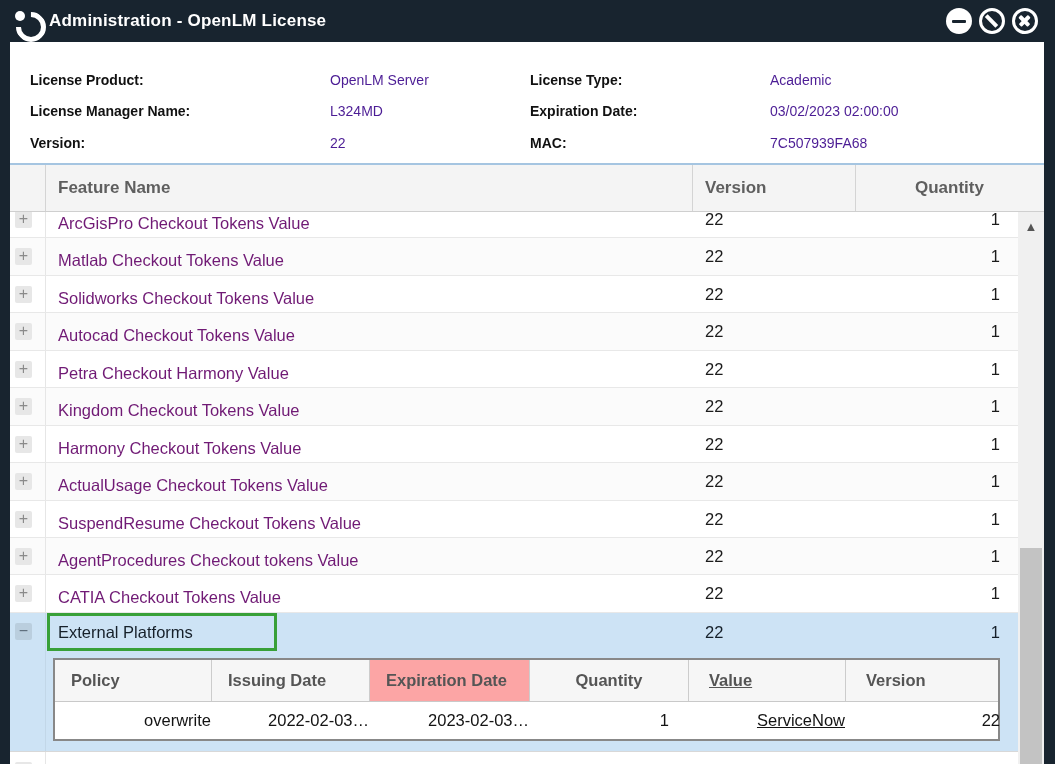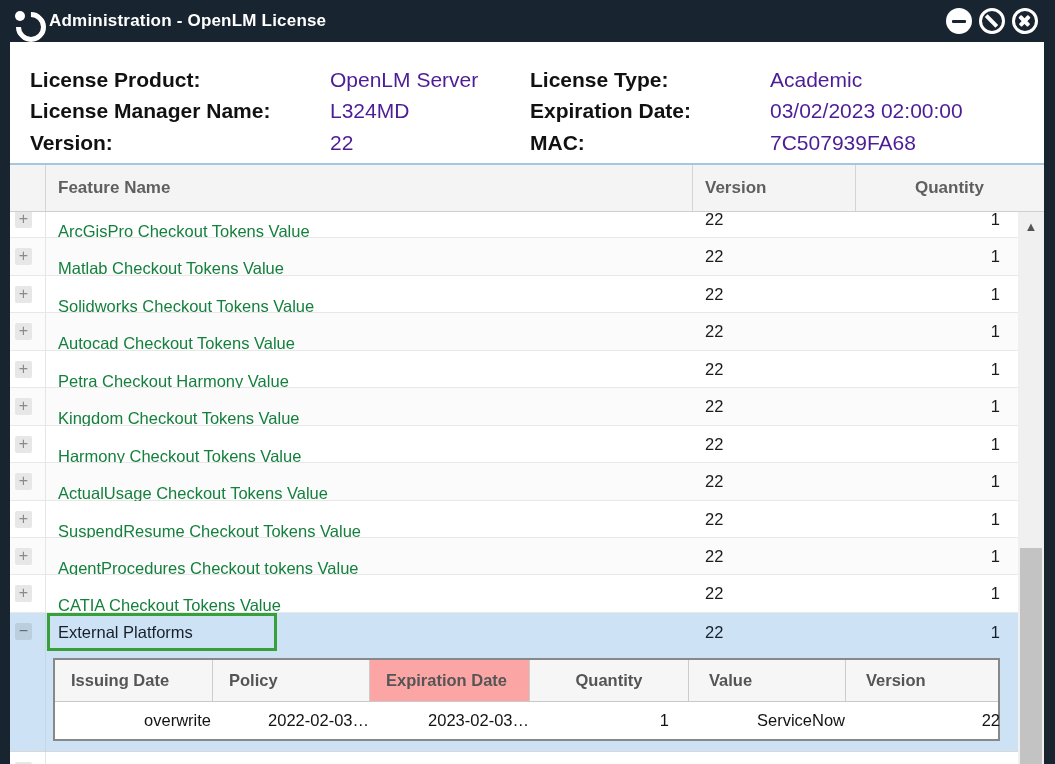--- a/index.html
+++ b/index.html
@@ -23,21 +23,21 @@
   .ctl-close::before { transform:rotate(45deg); }
   .ctl-close::after { transform:rotate(-45deg); }
 
   
   .edge { position:absolute; top:42px; height:722px; background:#18242f; z-index:6; }
   .edge-left { left:0; width:10px; }
   .edge-right { left:1044px; width:11px; }
 
   
   .info { position:absolute; left:10px; top:42px; width:1034px; height:121px; background:#fff; }
-  .info-line { position:absolute; font-size:21px; height:22px; line-height:22px; white-space:nowrap; }
+  .info-line { position:absolute; font-size:14px; height:22px; line-height:22px; white-space:nowrap; }
   .ilbl { font-weight:700; color:#111; }
   .ival { font-weight:400; color:#4c1d95; }
   .r0 { top:27px; } .r1 { top:58px; } .r2 { top:90px; }
   .cl-lbl { left:20px; } .cl-val { left:320px; }
   .cr-lbl { left:520px; } .cr-val { left:760px; }
 
   
   .top-line { position:absolute; left:10px; top:163px; width:1034px; height:2px; background:#a5c5e1; z-index:3; }
   .grid-header { position:absolute; left:10px; top:165px; width:1034px; height:47px; background:#f4f4f4; border-bottom:1px solid #cfcfcf; z-index:3; }
   .gh-cell { position:absolute; top:0; height:46px; line-height:46px; font-size:17px; font-weight:700; color:#5f5f5f; white-space:nowrap; }
@@ -47,21 +47,21 @@
   .gh-v { position:absolute; top:0; width:1px; height:46px; background:#d4d4d4; }
   .v1 { left:35px; } .v2 { left:682px; } .v3 { left:845px; }
 
   
   .viewport { position:absolute; left:10px; top:212px; width:1008px; height:552px; overflow:hidden; background:#fff; z-index:1; }
   .rows { margin-top:-11px; }
   .frow { position:relative; height:37.45px; border-bottom:1px solid #e8e8e8; background:#fff; }
   .frow:nth-child(even) { background:#fbfbfb; }
   .frow::before { content:""; position:absolute; left:35px; top:0; bottom:0; width:1px; background:#e6e6e6; }
   .exp-box { position:absolute; left:5px; top:10px; width:17px; height:17px; background:#e7e7e7; border-radius:2px; color:#8a8a8a; font-size:16px; line-height:15px; text-align:center; cursor:pointer; }
-  .fname { position:absolute; left:48px; top:12px; height:100%; line-height:36px; font-size:16.5px; color:#15803d; white-space:nowrap; }
+  .fname { position:absolute; left:48px; top:4px; height:100%; line-height:36px; font-size:16.5px; color:#701a75; white-space:nowrap; }
   .fver { position:absolute; left:695px; top:0; height:100%; line-height:36px; font-size:16.5px; color:#1b1b1b; }
   .fqty { position:absolute; right:18px; top:0; height:100%; line-height:36px; font-size:16.5px; color:#1b1b1b; }
 
   
   .expanded { position:relative; height:139px; background:#cde3f5; border-bottom:1px solid #d8d8d8; }
   .expanded::before { content:""; position:absolute; left:35px; top:0; bottom:0; width:1px; background:rgba(0,0,0,.05); }
   .expanded .exp-box { background:rgba(0,0,0,.09); color:#5c6c7a; }
   .exp-name { position:absolute; left:48px; top:0; height:38px; line-height:38px; font-size:16.5px; color:#16202a; white-space:nowrap; }
   .exp-ver { position:absolute; left:695px; top:0; height:38px; line-height:38px; font-size:16.5px; color:#16202a; }
   .exp-qty { position:absolute; right:18px; top:0; height:38px; line-height:38px; font-size:16.5px; color:#16202a; }
@@ -70,21 +70,21 @@
   
   .nested { position:absolute; left:43px; top:45px; width:947px; background:#fff; border:2px solid #888; }
   .nrow { display:flex; }
   .nh { height:42px; background:#f6f6f6; border-bottom:1px solid #c9c9c9; }
   .nd { height:37px; background:#fff; }
   .ncell { flex:0 0 auto; border-right:1px solid #ccc; padding-left:16px; white-space:nowrap; overflow:hidden; }
   .ncell:last-child { border-right:none; }
   .nh .ncell { line-height:41px; font-size:16.5px; font-weight:700; color:#555; }
   .nd .ncell { line-height:37px; font-size:16.5px; color:#131313; border-right-color:transparent;text-align:right; }
   .c0 { width:157px; } .c1 { width:158px; } .c2 { width:160px; } .c3 { width:159px; text-align:center; padding-left:0; }
-  .c4 { width:157px; padding-left:20px; } .c5 { width:154px; padding-left:20px; }
+  .c4 { width:157px; padding-left:20px;text-decoration:underline; } .c5 { width:154px; padding-left:20px; }
   .nh .c2 { background:#fca5a5; }
   .nd .c3 { text-align:right; padding-right:19px; }
 
   
   .scrollbar { position:absolute; left:1018px; top:212px; width:26px; height:552px; background:#f0f0f0; z-index:5; }
   .sb-up { position:absolute; left:0; top:2px; width:26px; height:26px; color:#555; font-size:13px; line-height:26px; text-align:center; cursor:pointer; }
   .sb-thumb { position:absolute; left:2px; top:336px; width:22px; height:216px; background:#c3c3c3; cursor:pointer; }
 </style>
 </head>
 <body>
@@ -207,22 +207,22 @@
 </div>
 
     <div class="expanded">
       <span class="exp-box">−</span>
       <span class="exp-name">External Platforms</span>
       <span class="exp-ver">22</span>
       <span class="exp-qty">1</span>
       <span class="annotation"></span>
       <div class="nested">
         <div class="nrow nh">
+            <div class="ncell c0">Policy</div>
             <div class="ncell c1">Issuing Date</div>
-            <div class="ncell c0">Policy</div>
             <div class="ncell c2">Expiration Date</div>
             <div class="ncell c3">Quantity</div>
             <div class="ncell c4">Value</div>
             <div class="ncell c5">Version</div>
           </div>
         <div class="nrow nd">
             <div class="ncell c0">overwrite</div>
             <div class="ncell c1">2022-02-03…</div>
             <div class="ncell c2">2023-02-03…</div>
             <div class="ncell c3">1</div>

